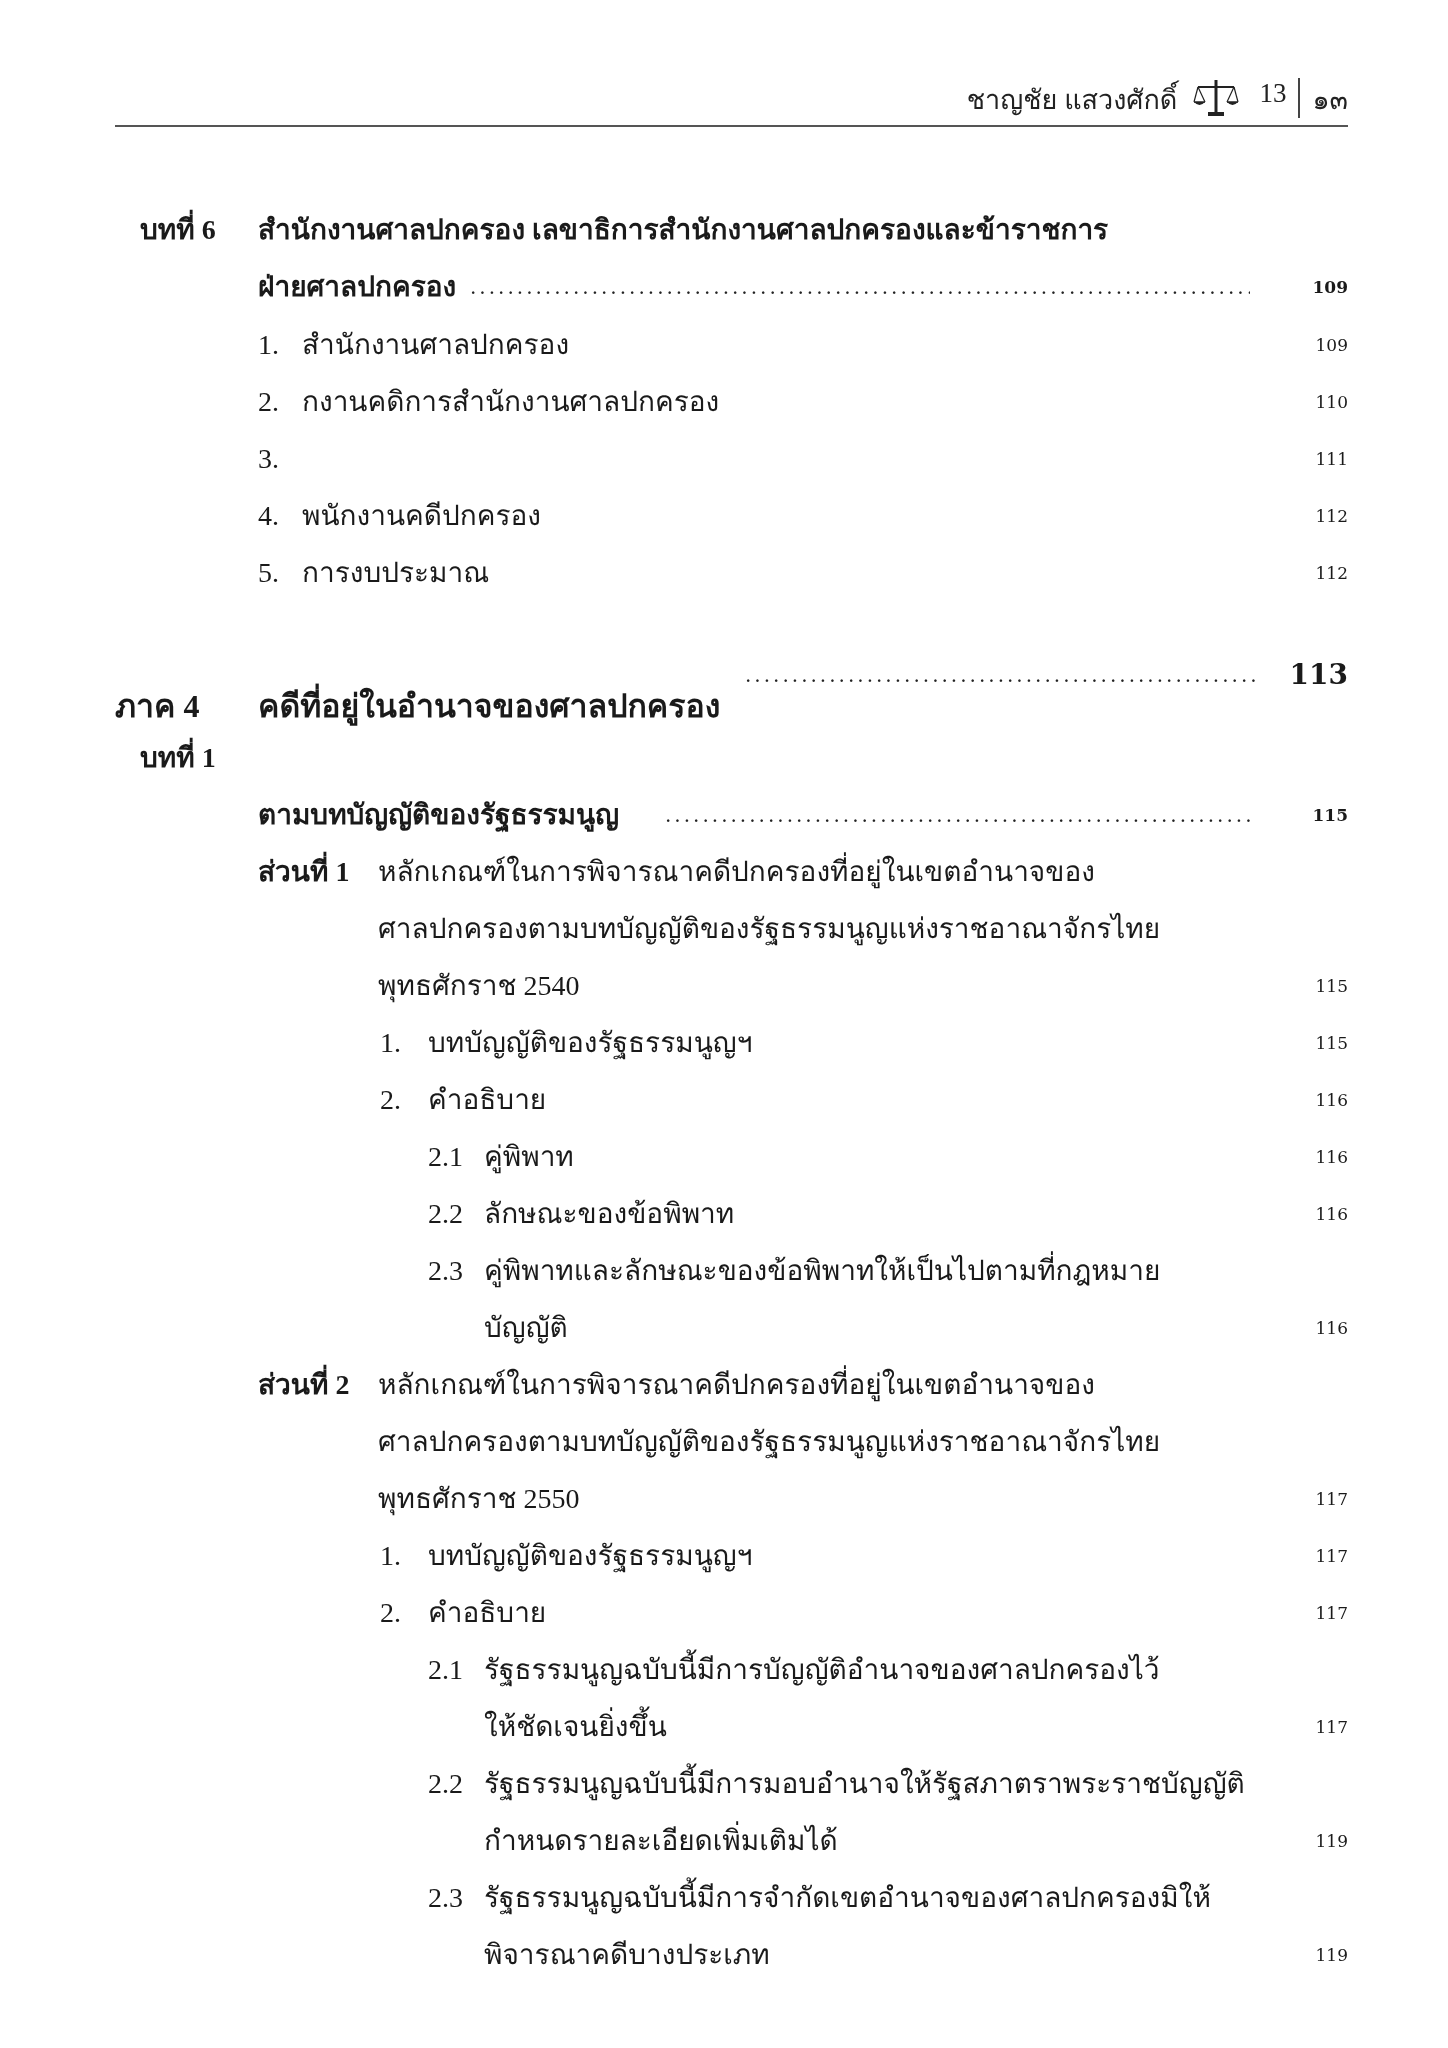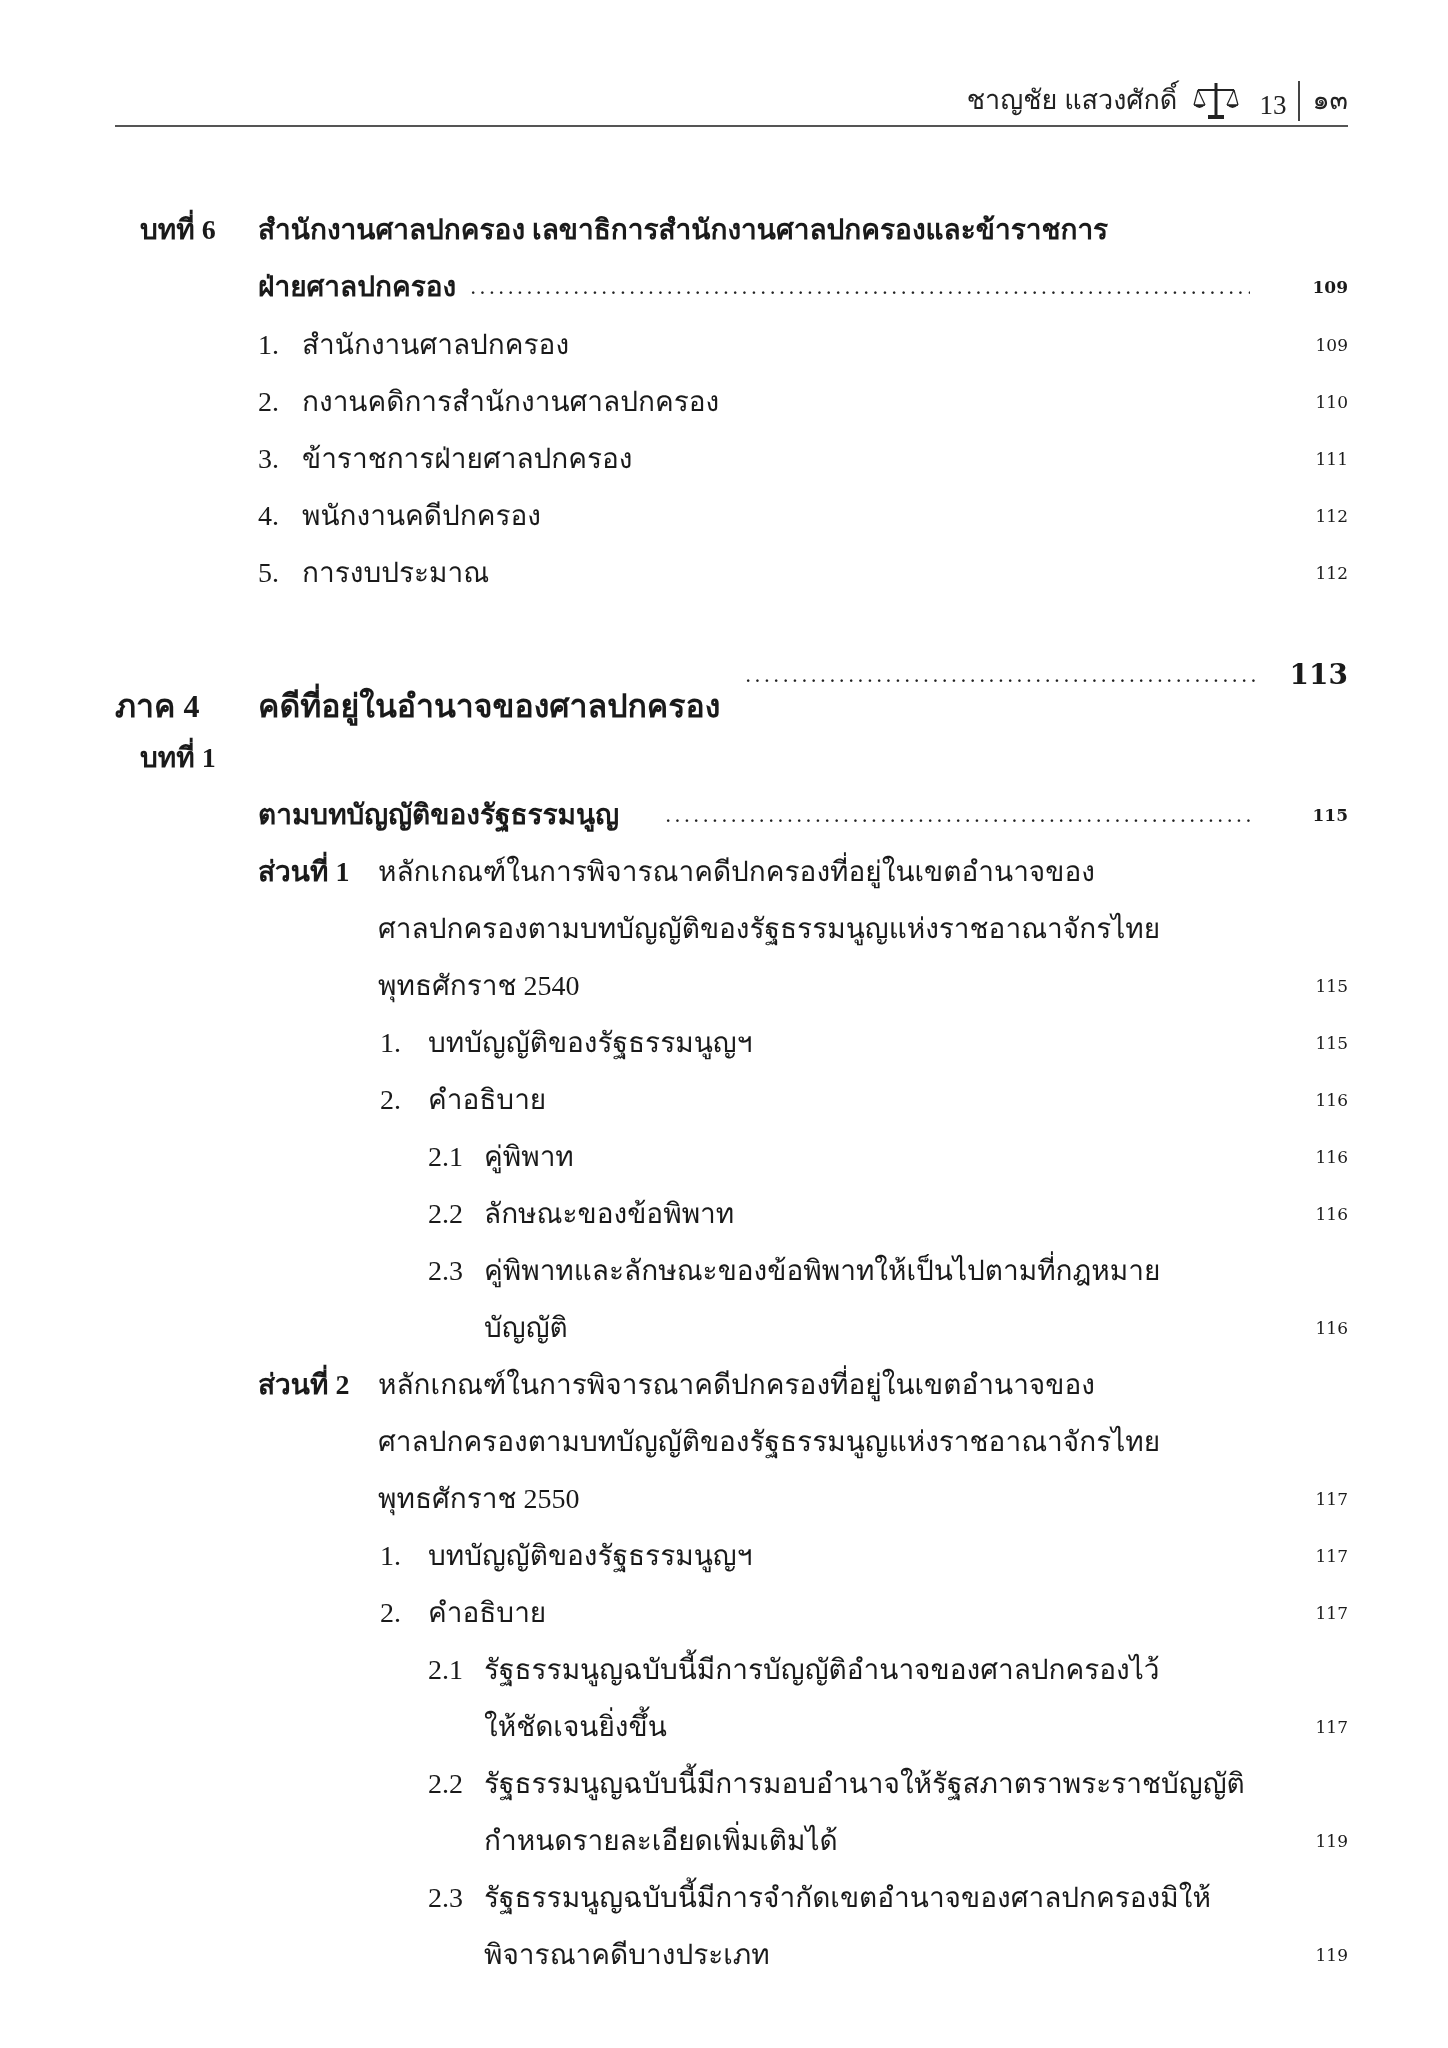--- a/index.html
+++ b/index.html
@@ -19,21 +19,21 @@
       position: absolute;
       left: 0; top: 0;
       width: 1448px; height: 2048px;
     }
     
     .running-head {
       position: absolute;
       top: 78px;
       right: 100px;
       display: flex;
-      align-items: flex-end;
+      align-items: flex-start;
       font-size: 27px;
       color: #222;
       font-family: "Liberation Serif", "DejaVu Serif", serif;
     }
     .running-head .author { margin-right: 16px; }
     .running-head .scales { width: 46px; height: 40px; margin-right: 20px; }
     .running-head .pg-arabic { margin-right: 12px; }
     .running-head .vbar {
       width: 2px; height: 40px; background: #444; margin-right: 12px;
     }
@@ -127,21 +127,20 @@
     <span class="txt" style="left:302px">สำนักงานศาลปกครอง</span>
     <span class="pg">109</span>
   </div>
   <div class="row" style="top:377px">
     <span class="lbl" style="left:258px">2.</span>
     <span class="txt" style="left:302px">กงานคดิการสำนักงานศาลปกครอง</span>
     <span class="pg">110</span>
   </div>
   <div class="row" style="top:434px">
     <span class="lbl" style="left:258px">3.</span>
-    <span class="txt" style="left:302px">ข้าราชการฝ่ายศาลปกครอง</span>
     <span class="pg">111</span>
   </div>
   <div class="row" style="top:491px">
     <span class="lbl" style="left:258px">4.</span>
     <span class="txt" style="left:302px">พนักงานคดีปกครอง</span>
     <span class="pg">112</span>
   </div>
   <div class="row" style="top:548px">
     <span class="lbl" style="left:258px">5.</span>
     <span class="txt" style="left:302px">การงบประมาณ</span>

